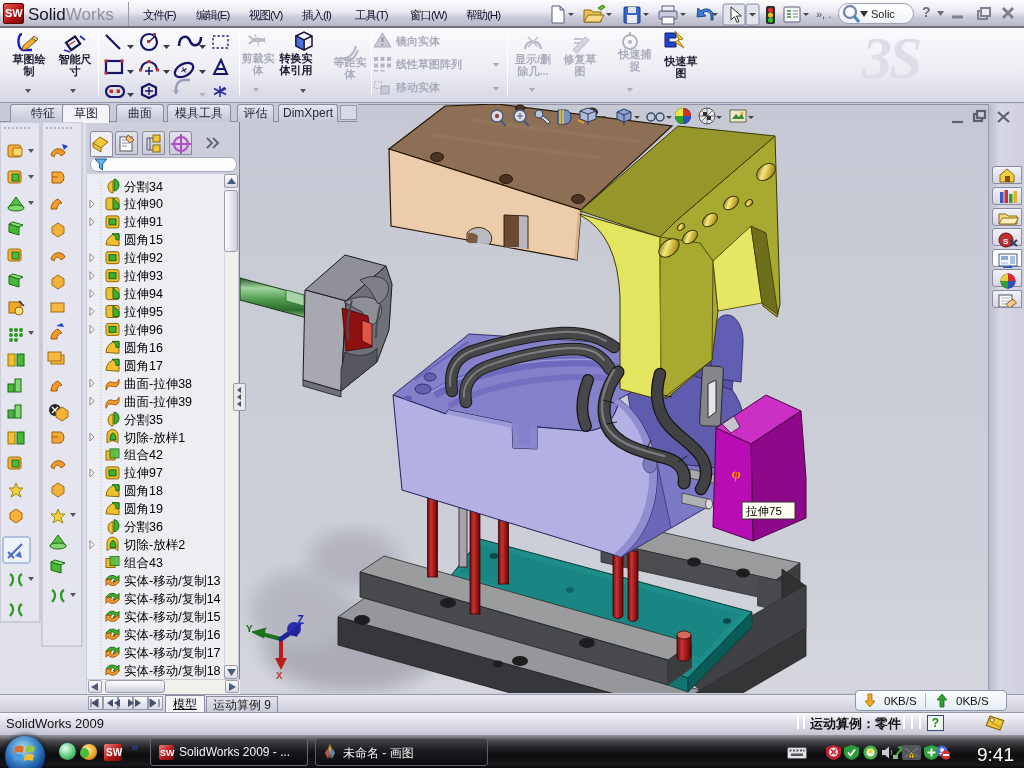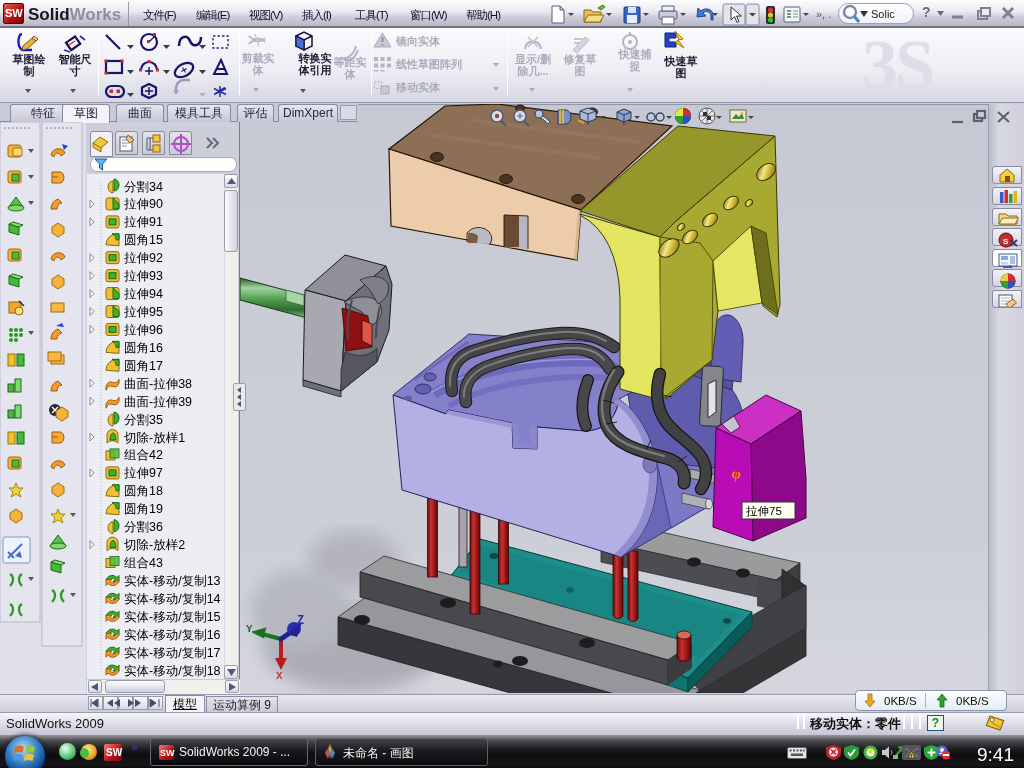--- a/index.html
+++ b/index.html
@@ -3,21 +3,21 @@
 *{margin:0;padding:0;box-sizing:border-box}
 body{font-family:"Liberation Sans",sans-serif;width:1024px;height:768px;overflow:hidden;position:relative;background:#cacbd5}
 .ab{position:absolute}
 .tx{white-space:nowrap}
 </style></head>
 <body>
 
 <div class="ab" style="left:0;top:0;width:1024px;height:28px;background:linear-gradient(#fdfdfe,#e9e9f1 45%,#c9c9d8 70%,#b9bac9);border-bottom:2px solid #6f7080"></div>
 <div class="ab" style="left:3px;top:3px;width:21px;height:21px;background:linear-gradient(135deg,#e85a50,#b01010 60%,#7a0808);border:1px solid #5a0505;border-radius:2px"></div>
 <div class="ab tx" style="left:5px;top:7px;font-size:11px;font-weight:bold;color:#fff;letter-spacing:0px">SW</div>
-<div class="ab tx" style="left:28px;top:5px;font-size:17px;font-weight:bold;color:#17171f">Solid<span style="color:#90909c">Works</span></div>
+<div class="ab tx" style="left:28px;top:5px;font-size:17px;font-weight:normal;color:#17171f">Solid<span style="color:#90909c">Works</span></div>
 <div class="ab" style="left:128px;top:2px;width:1px;height:24px;background:#9a9aac"></div>
 <style>.mi{position:absolute;top:8px;font-size:11.5px;color:#10102a;letter-spacing:-1px;white-space:nowrap}</style>
 <div class="mi" style="left:143px">文件(F)</div>
 <div class="mi" style="left:196px">编辑(E)</div>
 <div class="mi" style="left:249px">视图(V)</div>
 <div class="mi" style="left:302px">插入(I)</div>
 <div class="mi" style="left:355px">工具(T)</div>
 <div class="mi" style="left:410px">窗口(W)</div>
 <div class="mi" style="left:466px">帮助(H)</div>
 
@@ -157,21 +157,21 @@
     <path d="M2 4 c6 8 10 -2 16 6 M2 12 c6 -8 10 2 16 -6" stroke="#b4b5c4" stroke-width="2" fill="none"></path>
     <path d="M8 2 l4 13" stroke="#c8c9d6" stroke-width="1.4"></path>
   </svg>
 <div class="cd" style="left:236px;top:53px;width:44px">剪裁实<br>体</div>
 <div class="da dd" style="left:253px;top:88px"></div>
 <svg class="ab" style="left:293px;top:30px" width="22" height="22" viewBox="0 0 22 22">
     <path d="M3 6 l8 -4 8 4 v10 l-8 4 -8 -4z" fill="#f2f4fa" stroke="#15153a" stroke-width="1.5"></path>
     <path d="M3 6 l8 4 8 -4 M11 10 v10" fill="none" stroke="#15153a" stroke-width="1.5"></path>
     <path d="M3 6 l8 4 v10 l-8 -4z" fill="#4a70d8" stroke="#15153a" stroke-width="1.2"></path>
   </svg>
-<div class="ct" style="left:291px;top:53px;width:48px">转换实<br>体引用</div>
+<div class="ct" style="left:272px;top:53px;width:48px">转换实<br>体引用</div>
 <div class="da" style="left:300px;top:89px"></div>
 <svg class="ab" style="left:338px;top:44px" width="24" height="18" viewBox="0 0 24 18">
     <path d="M2 14 c8 2 14 -4 16 -12 M6 16 c8 2 12 -4 14 -10" stroke="#b4b5c4" stroke-width="2" fill="none"></path>
   </svg>
 <div class="cd" style="left:328px;top:57px;width:44px">等距实<br>体</div>
 <div class="vs" style="left:371px"></div>
 <svg class="ab" style="left:373px;top:32px" width="19" height="16" viewBox="0 0 19 16">
     <path d="M9.5 1 L18 15 H1z" fill="#c8c9d6" stroke="#a9aab9"></path>
     <path d="M9.5 5 v5 M9.5 12 v1.5" stroke="#8a8b9a" stroke-width="1.7" fill="none"></path>
   </svg>
@@ -213,21 +213,21 @@
     <circle cx="11" cy="10" r="2" fill="#b4b5c4"></circle>
     <path d="M11 0 v4" stroke="#b4b5c4" stroke-width="2"></path>
   </svg>
 <div class="cd" style="left:613px;top:49px;width:44px">快速捕<br>捉</div>
 <div class="da dd" style="left:627px;top:88px"></div>
 <svg class="ab" style="left:662px;top:30px" width="24" height="24" viewBox="0 0 24 24">
     <path d="M3 3 h11 v5 h-7 v4 h7 v5 h-11z" fill="#2244cc" stroke="#102070"></path>
     <path d="M13 1 l8 8 -5 1 6 8 -9 -6 4 -2z" fill="#ffd020" stroke="#a07810"></path>
   </svg>
 <div class="ct" style="left:659px;top:56px;width:44px">快速草<br>图</div>
-<div class="ab tx" style="left:862px;top:24px;font-size:72px;font-weight:bold;color:#dddee7;font-family:'Liberation Serif',serif;letter-spacing:-3px">3S</div>
+<div class="ab tx" style="left:862px;top:24px;font-size:60px;font-weight:bold;color:#dddee7;font-family:'Liberation Serif',serif;font-style:italic;letter-spacing:-3px">3S</div>
 
 <div class="ab" style="left:0;top:103px;width:358px;height:19px;background:#c9cad8;border-bottom:1px solid #8a8b9e"></div>
 <style>.tab{position:absolute;top:104px;height:18px;font-size:12px;color:#26263a;text-align:center;line-height:17px;background:linear-gradient(#e6e6ee,#c6c7d6);border:1px solid #8a8b9e;border-bottom:none;border-radius:3px 3px 0 0}</style>
 <div class="tab" style="left:10px;width:66px">特征</div>
 <div class="tab" style="left:62px;width:48px;background:#f3f3f8;height:19px;z-index:3">草图</div>
 <div class="tab" style="left:116px;width:48px">曲面</div>
 <div class="tab" style="left:167px;width:64px">模具工具</div>
 <div class="tab" style="left:237px;width:37px">评估</div>
 <div class="tab" style="left:278px;width:60px">DimXpert</div>
 <div class="ab" style="left:340px;top:105px;width:17px;height:15px;background:#d8d9e4;border:1px solid #9a9bac"></div>
@@ -861,21 +861,21 @@
       <path d="M62 1 l6 4 -6 4z M71 1 v8" stroke="#44506a"></path>
     </g>
 </svg>
 <div class="ab tx" style="left:165px;top:695px;width:40px;height:17px;background:#f4f4f8;border:1px solid #8a8b9e;border-bottom:none;font-size:12px;text-align:center;z-index:6"><u>模型</u></div>
 <div class="ab tx" style="left:206px;top:696px;width:72px;height:16px;background:linear-gradient(#e2e3ec,#c9cad7);border:1px solid #8a8b9e;border-bottom:none;font-size:12px;text-align:center;color:#222;z-index:6">运动算例 9</div>
 
 <div class="ab" style="left:0;top:712px;width:1024px;height:23px;background:linear-gradient(#f6f6fa,#dcdde7 50%,#c6c7d4);border-top:1px solid #9a9bac;z-index:5"></div>
 <div class="ab tx" style="left:6px;top:716px;font-size:13px;color:#111;z-index:6">SolidWorks 2009</div>
 <div class="ab" style="left:797px;top:715px;width:2px;height:14px;background:#fff;z-index:6"></div>
 <div class="ab" style="left:803px;top:715px;width:2px;height:14px;background:#fff;z-index:6"></div>
-<div class="ab tx" style="left:810px;top:715px;font-size:13px;font-weight:bold;color:#111;z-index:6">移动实体：零件</div>
+<div class="ab tx" style="left:810px;top:715px;font-size:13px;font-weight:bold;color:#111;z-index:6">运动算例：零件</div>
 <div class="ab" style="left:903px;top:715px;width:2px;height:14px;background:#fff;z-index:6"></div>
 <div class="ab" style="left:911px;top:715px;width:2px;height:14px;background:#fff;z-index:6"></div>
 <div class="ab" style="left:919px;top:715px;width:2px;height:14px;background:#fff;z-index:6"></div>
 <div class="ab" style="left:927px;top:715px;width:17px;height:16px;background:#eef4ee;border:1px solid #2a4a8a;font-size:12px;font-weight:bold;color:#1a8a1a;text-align:center;line-height:15px;z-index:6">?</div>
 <svg class="ab" style="left:984px;top:713px;z-index:6" width="24" height="20" viewBox="0 0 24 20">
     <path d="M8 2 L20 10 L14 18 L2 10 Z" fill="#f0c838" stroke="#8a6a10" stroke-width="1.2" transform="rotate(-15 11 10)"></path>
     <circle cx="8" cy="7" r="2" fill="#fff" stroke="#8a6a10"></circle>
     <path d="M8 10 l8 4" stroke="#c89a20" stroke-width="1.5"></path>
   </svg>
 

